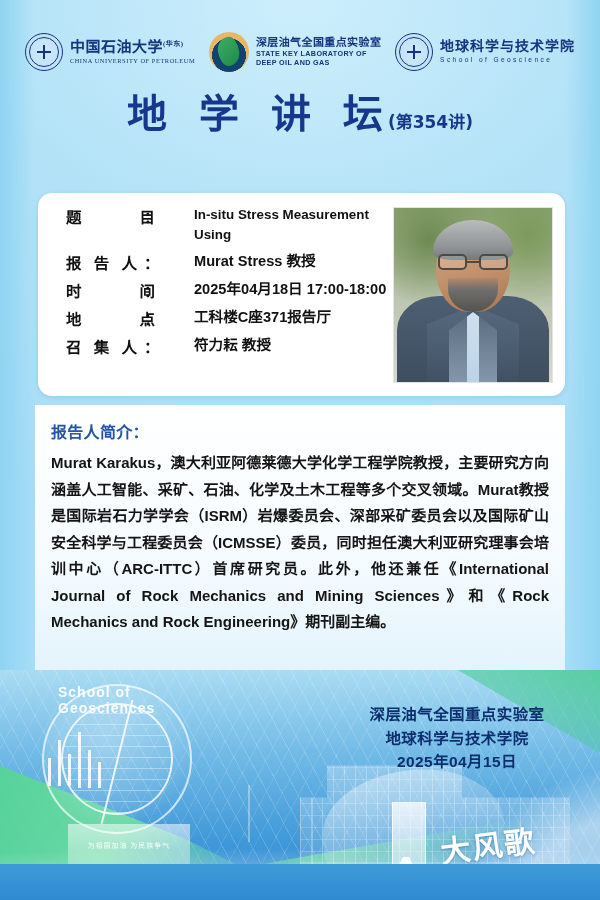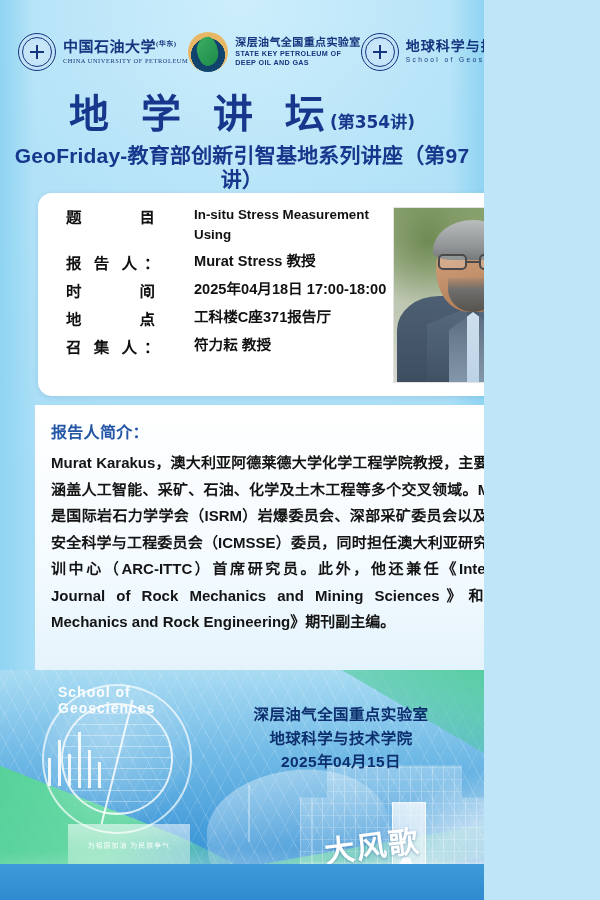--- a/index.html
+++ b/index.html
@@ -8,21 +8,21 @@
   body {
     font-family:"Liberation Sans","DejaVu Sans",sans-serif;
     background:#bfe6f8;
     overflow:hidden;
     position:relative;
   }
 
   
   .poster{
     position:relative;
-    width:484px; height:900px;
+    width:600px; height:900px;
     background:
       radial-gradient(120% 60% at 50% 0%, #cdeefc 0%, #b3e2f7 45%, #a6ddf6 100%);
     overflow:hidden;
   }
   
   .edge-l,.edge-r{
     position:absolute; top:0; bottom:0; width:34px; pointer-events:none;
   }
   .edge-l{ left:0;  background:linear-gradient(90deg,#8fd4f2 0%,rgba(160,220,246,0) 100%); }
   .edge-r{ right:0; background:linear-gradient(270deg,#8fd4f2 0%,rgba(160,220,246,0) 100%); }
@@ -343,38 +343,37 @@
       <div class="logo-txt">
         <div class="logo-cn"><span>中国石油大学</span><span class="sup">(华东)</span></div>
         <div class="logo-en">CHINA UNIVERSITY OF PETROLEUM</div>
       </div>
     </div>
 
     <div class="logo">
       <div class="drop"></div>
       <div class="lab-txt">
         <div class="lab-cn">深层油气全国重点实验室</div>
-        <div class="lab-en">STATE KEY PETROLEUM OF</div>
+        <div class="lab-en">STATE KEY LABORATORY OF</div>
         <div class="lab-en">DEEP OIL AND GAS</div>
       </div>
     </div>
 
     <div class="logo">
       <div class="seal"></div>
       <div class="logo-txt">
         <div class="geo-cn">地球科学与技术学院</div>
         <div class="geo-en">School of Geoscience</div>
       </div>
     </div>
 
   </div>
 
   <div class="title-wrap">
     <div class="title-main"><span>地 学 讲 坛</span><span class="title-sup">(第354讲)</span></div>
-    <div class="title-sub">GeoFriday-教育部创新引智基地系列讲座（第97讲）</div>
   </div>
 
   <div class="card">
 
     <div class="card-rows">
 
       <div class="row">
         <div class="row-label sp2">题　　目</div>
         <div class="row-colon">：</div>
         <div class="row-value small">In-situ Stress Measurement Using</div>

